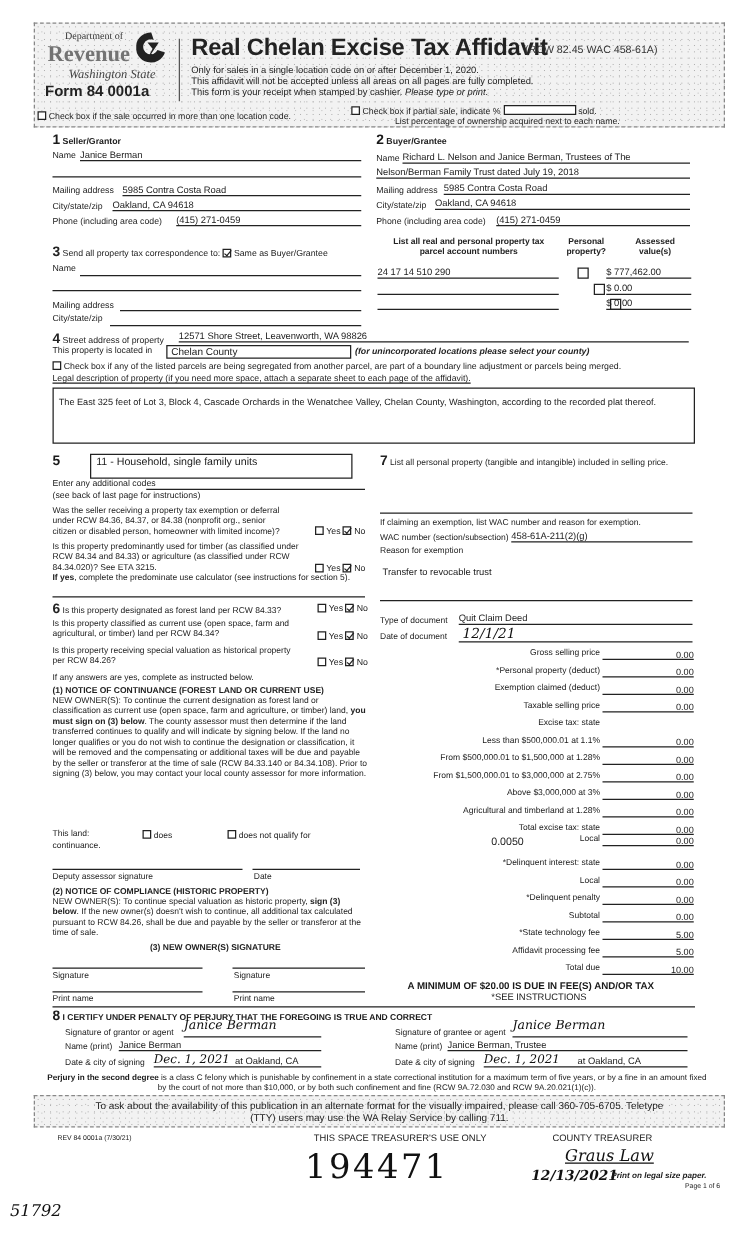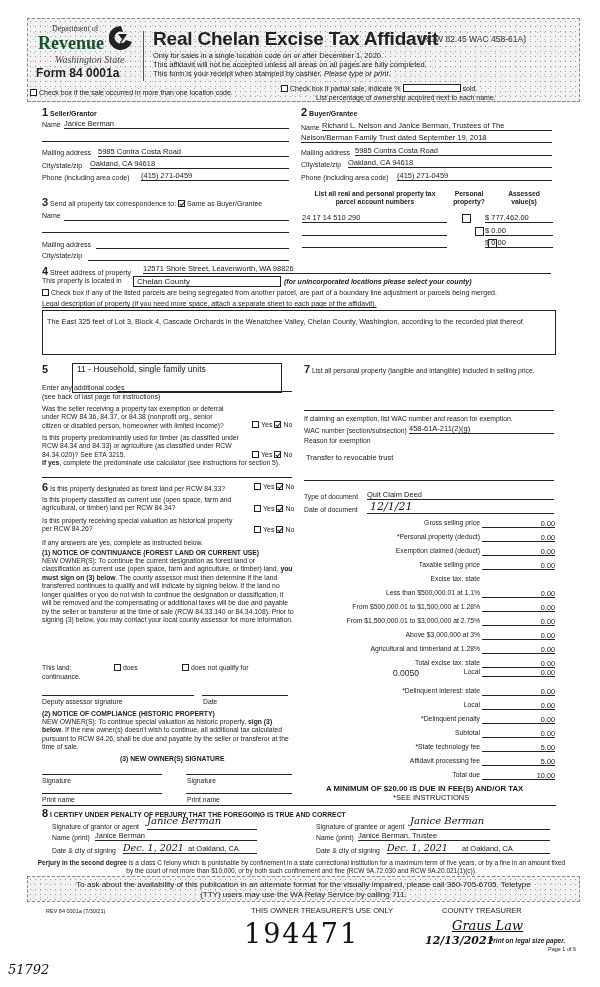--- a/index.html
+++ b/index.html
@@ -9,21 +9,21 @@
   .speckle {
     background-color: #f2f2f2;
     background-image:
       radial-gradient(#9a9a9a 0.5px, transparent 0.7px),
       radial-gradient(#b8b8b8 0.5px, transparent 0.7px);
     background-size: 5px 5px, 7px 7px;
     background-position: 0 0, 2px 3px;
   }
   .header-box { left: 27px; top: 18px; width: 553px; height: 84px; border: 1px dashed #888; }
   .logo-dept { left: 52px; top: 24px; font-family: "Liberation Serif", serif; font-size: 8px; color: #333; }
-  .logo-rev { left: 38px; top: 33px; font-family: "Liberation Serif", serif; font-size: 18px; font-weight: bold; color: #14532d; }
+  .logo-rev { left: 38px; top: 33px; font-family: "Liberation Serif", serif; font-size: 18px; font-weight: bold; color: #737373; }
   .logo-wa { left: 55px; top: 54px; font-family: "Liberation Serif", serif; font-size: 10px; font-style: italic; color: #444; }
   .logo-mark { left: 109px; top: 25px; width: 24px; height: 26px; }
   .form-no { left: 36px; top: 66px; font-size: 12px; font-weight: bold; color: #222; }
   .vdiv { left: 143px; top: 31px; width: 1px; height: 50px; background: #555; }
   .title { left: 153px; top: 28px; font-size: 19px; font-weight: bold; color: #222; letter-spacing: -0.2px; }
   .title-ref { left: 420px; top: 34px; font-size: 8.5px; color: #333; }
   .subline { font-size: 7.5px; color: #222; left: 153px; }
   .chk { display: inline-block; width: 7px; height: 7px; border: 1px solid #222; vertical-align: -1px; margin-right: 2px; position: relative; background: #fff; }
   .chk.on::after { content: ""; position: absolute; left: 1.5px; top: -1px; width: 2px; height: 4.5px; border: solid #222; border-width: 0 1.3px 1.3px 0; transform: rotate(40deg); }
   .sec-num { font-size: 11px; font-weight: bold; }
@@ -83,21 +83,21 @@
 <div class="line" style="left:42px; top:232px; width:247px;"></div>
 <div class="abs label" style="left:42px; top:241px;">Mailing address</div>
 <div class="line" style="left:96px; top:248px; width:193px;"></div>
 <div class="abs label" style="left:42px; top:252px;">City/state/zip</div>
 <div class="line" style="left:88px; top:260px; width:201px;"></div>
 
 
 <div class="abs" style="left:301px; top:106px;"><span class="sec-num">2</span> <span class="bold label">Buyer/Grantee</span></div>
 <div class="abs label" style="left:301px; top:124px;">Name</div>
 <div class="fill" style="left:322px; top:121px; width:230px;">Richard L. Nelson and Janice Berman, Trustees of The</div>
-<div class="fill" style="left:301px; top:133px; width:251px;">Nelson/Berman Family Trust dated September 19, 2018</div>
+<div class="fill" style="left:301px; top:133px; width:251px;">Nelson/Berman Family Trust dated July 19, 2018</div>
 <div class="abs label" style="left:301px; top:149px;">Mailing address</div>
 <div class="fill" style="left:355px; top:146px; width:197px;">5985 Contra Costa Road</div>
 <div class="abs label" style="left:301px; top:161px;">City/state/zip</div>
 <div class="fill" style="left:348px; top:158px; width:204px;">Oakland, CA  94618</div>
 <div class="abs label" style="left:301px; top:174px;">Phone (including area code)</div>
 <div class="fill" style="left:397px; top:171px; width:155px;">(415) 271-0459</div>
 
 
 <div class="abs label bold" style="left:305px; top:190px; width:140px; text-align:center; font-size:6.8px;">List all real and personal property tax parcel account numbers</div>
 <div class="abs label bold" style="left:449px; top:190px; width:40px; text-align:center; font-size:6.8px;">Personal property?</div>
@@ -118,21 +118,21 @@
 <div class="fill" style="left:143px; top:264px; width:408px;">12571 Shore Street, Leavenworth, WA  98826</div>
 <div class="abs label" style="left:42px; top:277px;">This property is located in</div>
 <div class="abs box" style="left:133px; top:276px; width:148px; height:11px; font-size:8px; padding-left:3px; line-height:10px;">Chelan County</div>
 <div class="abs label bold" style="left:284px; top:278px; font-style:italic;">(for unincorporated locations please select your county)</div>
 <div class="abs label" style="left:42px; top:289px;"><span class="chk"></span><span>Check box if any of the listed parcels are being segregated from another parcel, are part of a boundary line adjustment or parcels being merged.</span></div>
 <div class="abs label" style="left:42px; top:300px; text-decoration:underline;">Legal description of property (if you need more space, attach a separate sheet to each page of the affidavit).</div>
 <div class="abs box" style="left:42px; top:310px; width:514px; height:45px; padding:5px 4px; font-size:7.3px; line-height:12px;">The East 325 feet of Lot 3, Block 4, Cascade Orchards in the Wenatchee Valley, Chelan County, Washington, according to the recorded plat thereof.</div>
 
 
 <div class="abs sec-num" style="left:42px; top:363px;">5</div>
-<div class="abs box" style="left:72px; top:363px; width:210px; height:30px; font-size:8.5px; padding-left:4px; line-height:11px;">11 - Household, single family units</div>
+<div class="abs box" style="left:72px; top:363px; width:210px; height:20px; font-size:8.5px; padding-left:4px; line-height:11px;">11 - Household, single family units</div>
 <div class="abs label" style="left:42px; top:384px;">Enter any additional codes</div>
 <div class="line" style="left:117px; top:391px; width:175px;"></div>
 <div class="abs label" style="left:42px; top:393px;">(see back of last page for instructions)</div>
 <div class="abs para" style="left:42px; top:405px; width:190px;">Was the seller receiving a property tax exemption or deferral under RCW 84.36, 84.37, or 84.38 (nonprofit org., senior citizen or disabled person, homeowner with limited income)?</div>
 <div class="yn" style="left:252px; top:421px;"><span class="chk"></span><span>Yes</span> <span class="chk on"></span><span>No</span></div>
 <div class="abs para" style="left:42px; top:434px; width:200px;">Is this property predominantly used for timber (as classified under RCW 84.34 and 84.33) or agriculture (as classified  under RCW 84.34.020)? See ETA 3215.</div>
 <div class="yn" style="left:252px; top:451px;"><span class="chk"></span><span>Yes</span> <span class="chk on"></span><span>No</span></div>
 <div class="abs para" style="left:42px; top:459px; width:250px;"><b>If yes</b><span>, complete the predominate use calculator (see instructions for section 5).</span></div>
 <div class="line" style="left:42px; top:477px; width:250px;"></div>
 
@@ -277,21 +277,21 @@
 <div class="abs para" style="left:316px; top:847px;">Date &amp; city of signing</div>
 <div class="fill" style="left:387px; top:842px; width:163px; height:12px;"><span class="hand" style="font-size:9.5px;">Dec. 1, 2021</span><span style="position:absolute; left:75px; top:2px; font-size:7.5px;">at Oakland, CA</span></div>
 
 <div class="abs" style="left:34px; top:859px; width:535px; text-align:center; font-size:6.5px; line-height:1.25;"><b>Perjury in the second degree</b><span> is a class C felony which is punishable by confinement in a state correctional institution for a maximum term of five years, or by a fine in an amount fixed by the court of not more than $10,000, or by both such confinement and fine (RCW 9A.72.030 and RCW 9A.20.021(1)(c)).</span></div>
 
 
 <div class="abs speckle" style="left:27px; top:876px; width:553px; height:26px; border:1px dashed #888; text-align:center; font-size:8px; padding:3px 40px; line-height:1.2;">To ask about the availability of this publication in an alternate format for the visually impaired, please call 360-705-6705. Teletype (TTY) users may use the WA Relay Service by calling 711.</div>
 
 
 <div class="abs" style="left:46px; top:908px; font-size:5.5px;">REV 84 0001a  (7/30/21)</div>
-<div class="abs" style="left:251px; top:906px; font-size:7.5px;">THIS OWNER TREASURER'S USE ONLY</div>
+<div class="abs" style="left:251px; top:906px; font-size:7.5px;">THIS SPACE TREASURER'S USE ONLY</div>
 <div class="abs hand" style="left:244px; top:918px; font-size:27px; font-style:normal; letter-spacing:2px;">194471</div>
 <div class="abs" style="left:442px; top:906px; font-size:7.5px;">COUNTY TREASURER</div>
 <div class="abs hand" style="left:452px; top:918px; font-size:13px;text-decoration:underline;">Graus Law</div>
 <div class="abs hand" style="left:425px; top:934px; font-size:11px; font-weight:bold;">12/13/2021</div>
 <div class="abs" style="left:489px; top:937px; font-size:6.5px; font-weight:bold; font-style:italic;">Print on legal size paper.</div>
 <div class="abs" style="left:548px; top:946px; font-size:5.5px;">Page 1 of 6</div>
 <div class="abs hand" style="left:8px; top:962px; font-size:13px;">51792</div>
 
 
 

